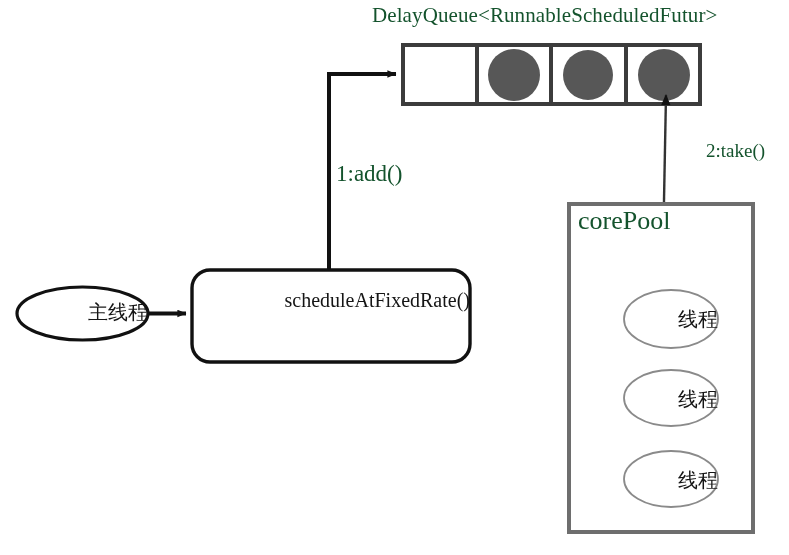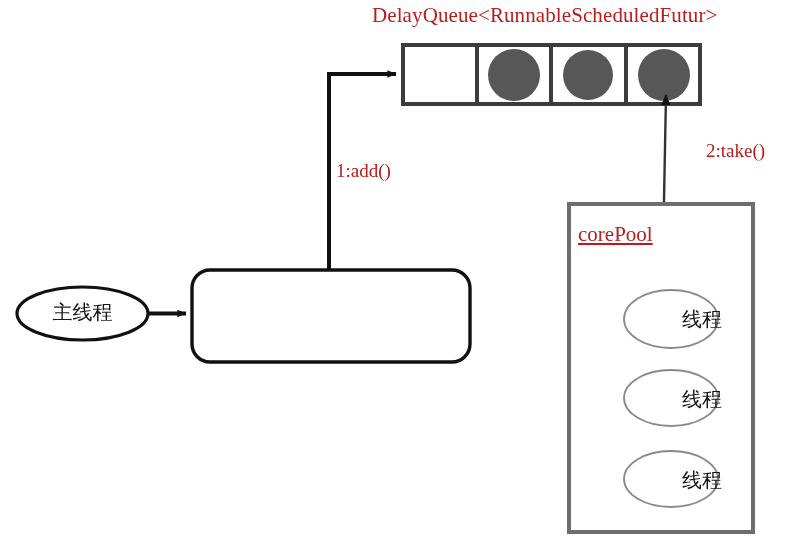--- a/index.html
+++ b/index.html
@@ -20,50 +20,49 @@
   }
   #svg-layer {
     position: absolute;
     left: 0;
     top: 0;
     width: 789px;
     height: 555px;
   }
   .lbl {
     position: absolute;
-    color: #b91c1c;
+    color: #14532d;
     white-space: nowrap;
     line-height: 1.18;
   }
   .queue-title {
     left: 372px;
     top: 3px;
     font-size: 21px;
     letter-spacing: 0.1px;
   }
   .add-label {
     left: 336px;
     top: 160px;
-    font-size: 19px;
+    font-size: 23px;
   }
   .take-label {
     left: 682px;
     top: 140px;
     font-size: 19px;
     margin-left: 24px;
   }
   .corepool-label {
     left: 578px;
-    top: 222px;
-    font-size: 21px;
-    text-decoration: underline;
+    top: 206px;
+    font-size: 26px;
   }
   .center-text {
     position: absolute;
-    text-align: center;
+    text-align: right;
     color: #151515;
     white-space: nowrap;
   }
   .main-thread-text {
     left: 17px;
     top: 299px;
     width: 131px;
     font-size: 20px;
     font-family: "DejaVu Sans", "Liberation Sans", sans-serif;
   }
@@ -71,21 +70,20 @@
     left: 192px;
     top: 286px;
     width: 278px;
     font-size: 20px;
     line-height: 1.45;
   }
   .thread-text {
     width: 94px;
     font-size: 20px;
     font-family: Liberation Mono, monospace;
-    margin-left: 31px;
   }
   .t1 { left: 624px; top: 306px; }
   .t2 { left: 624px; top: 386px; }
   .t3 { left: 624px; top: 467px; }
 </style>
 </head>
 <body>
 
 <div id="canvas">
 
@@ -155,19 +153,20 @@
 
   <div class="lbl add-label">1:add()</div>
 
   <div class="lbl take-label">2:take()</div>
 
   <div class="lbl corepool-label">corePool</div>
 
   <div class="center-text main-thread-text">主线程</div>
 
   <div class="center-text sched-text">
+    <div>scheduleAtFixedRate()</div>
   </div>
 
   <div class="center-text thread-text t1">线程</div>
   <div class="center-text thread-text t2">线程</div>
   <div class="center-text thread-text t3">线程</div>
 
 </div>
 
 </body></html>

